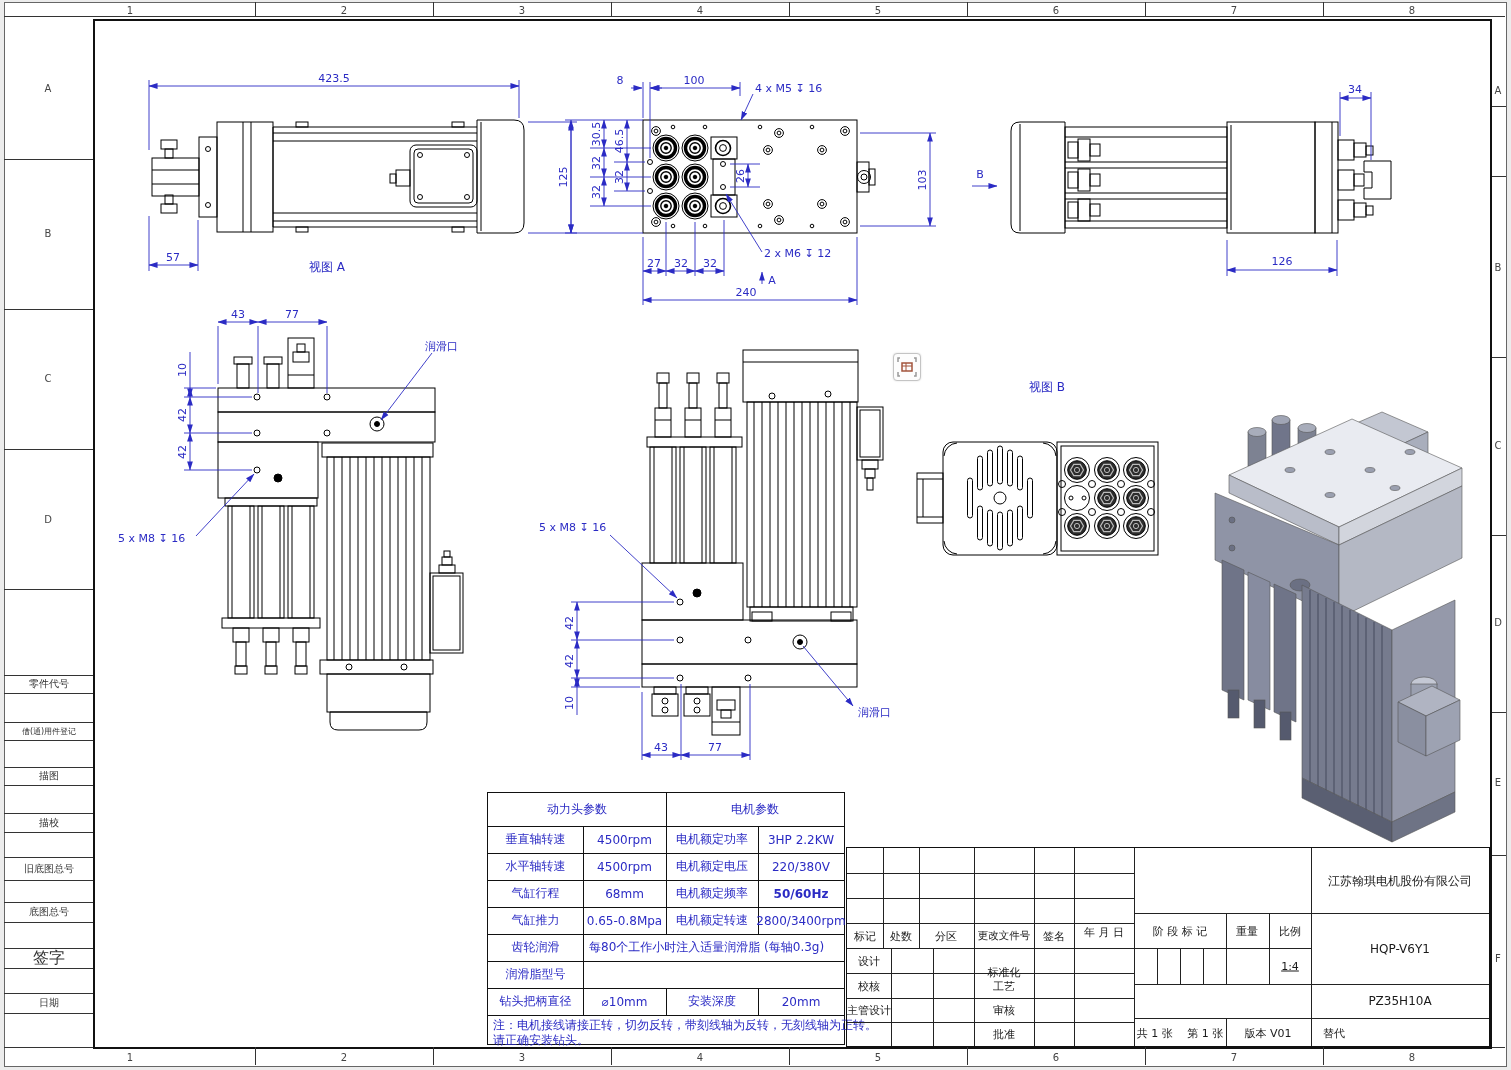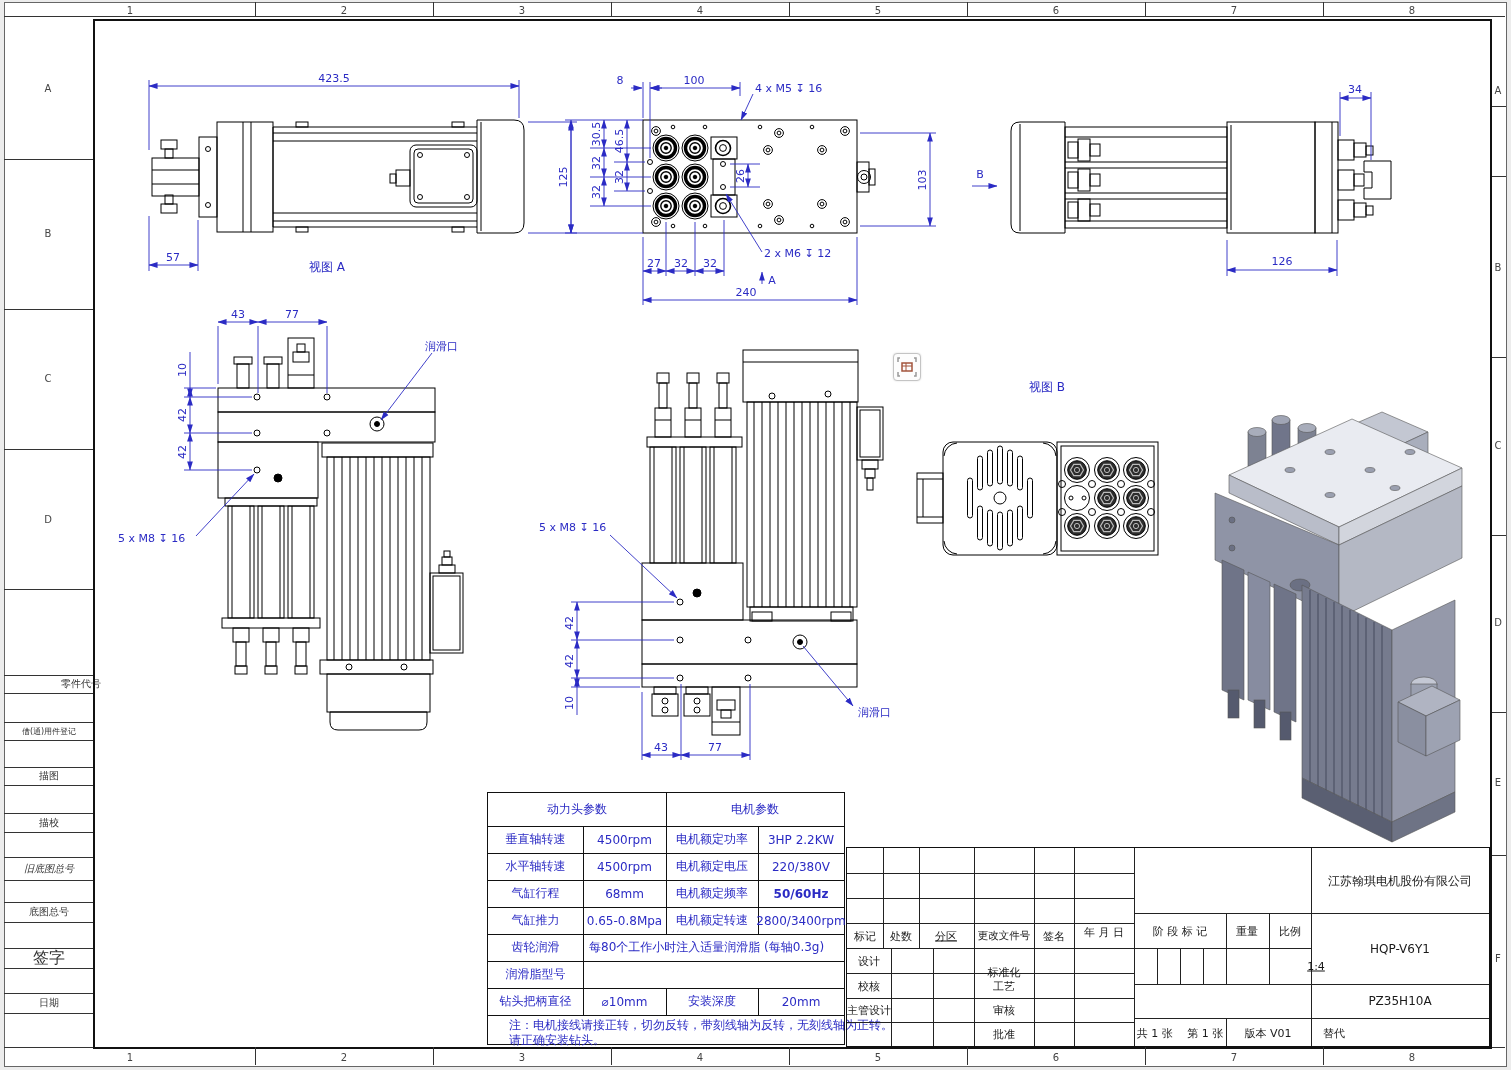--- a/index.html
+++ b/index.html
@@ -72,33 +72,33 @@
       <div class="hl" style="left: 1490px; top: 106px; width: 16px;"></div>
       <div class="hl" style="left: 1490px; top: 176px; width: 16px;"></div>
       <div class="hl" style="left: 1490px; top: 357px; width: 16px;"></div>
       <div class="hl" style="left: 1490px; top: 535px; width: 16px;"></div>
       <div class="hl" style="left: 1490px; top: 712px; width: 16px;"></div>
       <div class="hl" style="left: 1490px; top: 855px; width: 16px;"></div>
     </div>
   <div id="leftrows">
       <div class="hl" style="left: 4px; top: 675px; width: 89px;"></div>
       <div class="hl" style="left: 4px; top: 693px; width: 89px;"></div>
-      <div class="lbl" style="left: 49px; top: 684px; font-size: 10px; margin-left: 32px;">零件代号</div>
+      <div class="lbl" style="left: 49px; top: 684px; font-size: 10px;">零件代号</div>
       <div class="hl" style="left: 4px; top: 722px; width: 89px;"></div>
       <div class="hl" style="left: 4px; top: 740px; width: 89px;"></div>
       <div class="lbl" style="left: 49px; top: 731px; font-size: 8px;">借(通)用件登记</div>
       <div class="hl" style="left: 4px; top: 767px; width: 89px;"></div>
       <div class="hl" style="left: 4px; top: 785px; width: 89px;"></div>
       <div class="lbl" style="left: 49px; top: 776px; font-size: 10px;">描图</div>
       <div class="hl" style="left: 4px; top: 813px; width: 89px;"></div>
       <div class="hl" style="left: 4px; top: 832px; width: 89px;"></div>
       <div class="lbl" style="left: 49px; top: 822.5px; font-size: 10px;">描校</div>
       <div class="hl" style="left: 4px; top: 857px; width: 89px;"></div>
       <div class="hl" style="left: 4px; top: 880px; width: 89px;"></div>
-      <div class="lbl" style="left: 49px; top: 868.5px; font-size: 10px; font-style: italic;">旧底图总号</div>
+      <div class="lbl" style="left: 49px; top: 868.5px; font-size: 10px;">旧底图总号</div>
       <div class="hl" style="left: 4px; top: 902px; width: 89px;"></div>
       <div class="hl" style="left: 4px; top: 922px; width: 89px;"></div>
       <div class="lbl" style="left: 49px; top: 912px; font-size: 10px;">底图总号</div>
       <div class="hl" style="left: 4px; top: 948px; width: 89px;"></div>
       <div class="hl" style="left: 4px; top: 968px; width: 89px;"></div>
       <div class="lbl" style="left: 49px; top: 958px; font-size: 16px;">签字</div>
       <div class="hl" style="left: 4px; top: 993px; width: 89px;"></div>
       <div class="hl" style="left: 4px; top: 1013px; width: 89px;"></div>
       <div class="lbl" style="left: 49px; top: 1003px; font-size: 10px;">日期</div>
     </div>
@@ -591,21 +591,21 @@
 
     <div class="cell" style="left:0;top:141px;width:95px;height:27px;">齿轮润滑</div>
     <div class="cell cl" style="left:95px;top:141px;width:261px;height:27px;">每80个工作小时注入适量润滑脂 (每轴0.3g)</div>
     <div class="cell" style="left:0;top:168px;width:95px;height:27px;">润滑脂型号</div>
 
     <div class="cell" style="left:0;top:195px;width:95px;height:27px;">钻头把柄直径</div>
     <div class="cell" style="left:95px;top:195px;width:83px;height:27px;">⌀10mm</div>
     <div class="cell" style="left:178px;top:195px;width:92px;height:27px;">安装深度</div>
     <div class="cell" style="left:270px;top:195px;width:86px;height:27px;">20mm</div>
 
-    <div class="abs" style="left:0;top:222px;width:356px;height:29px;margin-left:16px;">
+    <div class="abs" style="left:0;top:222px;width:356px;height:29px;">
       <div class="note"><span>注：电机接线请接正转，切勿反转，带刻线轴为反转，无刻线轴为正转。</span><br>
       <span>请正确安装钻头。</span></div>
     </div>
   </div>
 
   <div class="tb" style="left:846px;top:847px;width:642px;height:198px;">
     <div class="hl2" style="left:0;top:25px;width:287px;"></div>
     <div class="hl2" style="left:0;top:50px;width:287px;"></div>
     <div class="hl2" style="left:0;top:75px;width:287px;"></div>
     <div class="hl2" style="left:0;top:100px;width:464px;"></div>
@@ -626,35 +626,35 @@
     <div class="vl2" style="left:379px;top:65px;height:71px;"></div>
     <div class="vl2" style="left:379px;top:170px;height:28px;"></div>
     <div class="vl2" style="left:422px;top:65px;height:71px;"></div>
     <div class="vl2" style="left:464px;top:0;height:198px;"></div>
     <div class="vl2" style="left:310px;top:100px;height:36px;"></div>
     <div class="vl2" style="left:333px;top:100px;height:36px;"></div>
     <div class="vl2" style="left:356px;top:100px;height:36px;"></div>
 
     <div class="cell" style="left:18px;top:88px;">标记</div>
     <div class="cell" style="left:54px;top:88px;">处数</div>
-    <div class="cell" style="left:99px;top:88px;text-decoration:underline;">分区</div>
+    <div class="cell" style="left:99px;top:88px;">分区</div>
     <div class="cell" style="left:157px;top:88px;font-size:10.5px;">更改文件号</div>
     <div class="cell" style="left:207px;top:88px;">签名</div>
     <div class="cell" style="left:257px;top:84px;">年 月 日</div>
     <div class="cell" style="left:22px;top:113px;">设计</div>
     <div class="cell" style="left:157px;top:113px;margin-top:11px;">标准化</div>
     <div class="cell" style="left:22px;top:138px;">校核</div>
     <div class="cell" style="left:157px;top:138px;">工艺</div>
     <div class="cell" style="left:22px;top:162px;">主管设计</div>
     <div class="cell" style="left:157px;top:162px;">审核</div>
     <div class="cell" style="left:157px;top:186px;">批准</div>
     <div class="cell" style="left:333px;top:83px;">阶 段 标 记</div>
     <div class="cell" style="left:400px;top:83px;">重量</div>
     <div class="cell" style="left:443px;top:83px;">比例</div>
-    <div class="cell" style="left:469px;top:118px;text-decoration:underline;">1:4</div>
+    <div class="cell" style="left:443px;top:118px;text-decoration:underline;">1:4</div>
     <div class="cell" style="left:333px;top:185px;">共 1 张　 第 1 张</div>
     <div class="cell" style="left:421px;top:185px;">版本 V01</div>
     <div class="cell" style="left:487px;top:185px;">替代</div>
     <div class="cell" style="left:553px;top:33px;font-size:12px;">江苏翰琪电机股份有限公司</div>
     <div class="cell" style="left:553px;top:101px;font-size:12px;">HQP-V6Y1</div>
     <div class="cell" style="left:553px;top:153px;font-size:12px;">PZ35H10A</div>
   </div>
 <div class="vl" style="left: 255px; top: 2px; height: 14px;"></div>
     <div class="vl" style="left: 255px; top: 1047px; height: 18px;"></div>
     <div class="vl" style="left: 433px; top: 2px; height: 14px;"></div>

